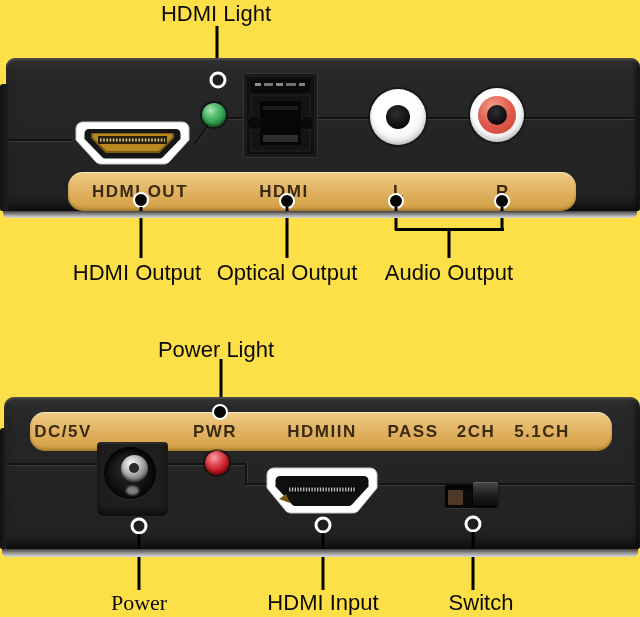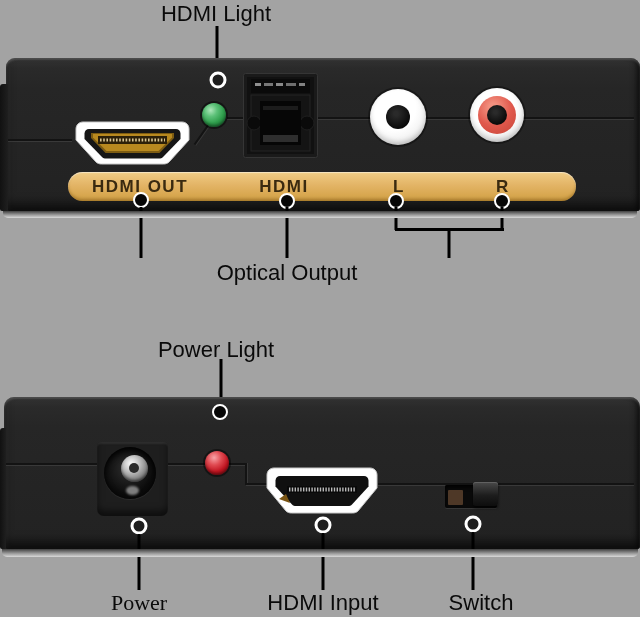--- a/index.html
+++ b/index.html
@@ -1,36 +1,36 @@
 <!DOCTYPE html>
 <html><head>
 <meta charset="utf-8">
 <style>
   html,body{margin:0;padding:0;background:#ffffff;}
-  .canvas{position:relative;width:640px;height:617px;background:#a3a3a3;overflow:hidden;
+  .canvas{position:relative;width:640px;height:617px;background:#fde047;overflow:hidden;
           font-family:"Liberation Sans",sans-serif;text-align:right;}
 
   
   .device{position:absolute;background:linear-gradient(180deg,#343434 0px,#2a2a2a 10px,#262626 30px,#222222 100%);
           box-shadow:inset 0 2px 2px rgba(255,255,255,.16), inset 0 -8px 10px rgba(0,0,0,.55),
                      inset 3px 0 4px rgba(255,255,255,.05), inset -3px 0 5px rgba(0,0,0,.5);}
   .device-top{left:6px;top:58px;width:634px;height:153px;border-radius:9px 9px 3px 3px;}
   .device-bottom{left:4px;top:397px;width:636px;height:152px;border-radius:10px 10px 3px 3px;}
   .side-face{position:absolute;background:linear-gradient(90deg,#111,#1f1f1f);}
   .side-top{left:0;top:84px;width:8px;height:127px;border-radius:3px 0 0 2px;}
   .side-bottom{left:0;top:428px;width:6px;height:121px;border-radius:3px 0 0 2px;}
   .lip{position:absolute;background:linear-gradient(180deg,#3f3f3f,#9a9a9a 55%,#d9d9d9);}
   .lip-top{left:3px;top:211px;width:634px;height:7px;border-radius:0 0 5px 5px;}
   .lip-bottom{left:2px;top:549px;width:636px;height:8px;border-radius:0 0 5px 5px;}
 
   .seam{position:absolute;height:2px;background:#131313;box-shadow:0 1px 0 rgba(110,110,110,.28);}
   .seam-v{position:absolute;width:2px;background:#131313;box-shadow:1px 0 0 rgba(110,110,110,.28);}
 
   
-  .gold-strip{position:absolute;height:29px;border-radius:15px;
+  .gold-strip{position:absolute;height:39px;border-radius:15px;
       background:linear-gradient(180deg,#f0cc85 0%,#e3b466 45%,#d8a74f 80%,#c99a43 100%);
       box-shadow:inset 0 -2px 3px rgba(110,70,5,.38), inset 0 1px 1px rgba(255,255,255,.55);}
   .strip-top{left:68px;top:172px;width:508px;}
   .strip-bottom{left:30px;top:412px;width:582px;}
   .strip-text{position:absolute;top:50%;transform:translate(-50%,-50%);
       font-size:17px;font-weight:bold;letter-spacing:1.5px;color:#3a2a10;white-space:nowrap;}
 
   
   .callout-label{position:absolute;transform:translateX(-50%);font-size:22px;color:#0a0a0a;white-space:nowrap;}
   .vline{position:absolute;width:3px;background:#000;transform:translateX(-50%);}
@@ -143,30 +143,40 @@
   <div class="dot" style="left:396px;top:201px;"></div>
   <div class="dot" style="left:502px;top:201px;"></div>
 
   <div class="vline" style="left:141px;top:207px;height:51px;"></div>
   <div class="vline" style="left:287px;top:207px;height:51px;"></div>
   <div class="vline" style="left:396px;top:207px;height:23px;"></div>
   <div class="vline" style="left:502px;top:207px;height:23px;"></div>
   <div class="hline" style="left:395px;top:228px;width:109px;"></div>
   <div class="vline" style="left:449px;top:231px;height:27px;"></div>
 
+  <div class="callout-label" style="left:137px;top:260px;">HDMI Output</div>
   <div class="callout-label" style="left:287px;top:260px;">Optical Output</div>
+  <div class="callout-label" style="left:449px;top:260px;">Audio Output</div>
 
   <div class="lip lip-top"></div>
 
   <div class="callout-label" style="left:216px;top:337px;">Power Light</div>
   <div class="vline" style="left:221px;top:359px;height:48px;"></div>
 
   <div class="device device-bottom"></div>
   <div class="side-face side-bottom"></div>
 
+  <div class="gold-strip strip-bottom">
+    <div class="strip-text" style="left:33px;">DC/5V</div>
+    <div class="strip-text" style="left:185px;">PWR</div>
+    <div class="strip-text" style="left:292px;">HDMIIN</div>
+    <div class="strip-text" style="left:383px;">PASS</div>
+    <div class="strip-text" style="left:446px;">2CH</div>
+    <div class="strip-text" style="left:512px;">5.1CH</div>
+  </div>
   <div class="dot" style="left:220px;top:412px;"></div>
 
   <div class="seam" style="left:6px;top:463px;width:91px;"></div>
   <div class="seam" style="left:168px;top:463px;width:37px;"></div>
   <div class="seam" style="left:229px;top:463px;width:18px;"></div>
   <div class="seam-v" style="left:245px;top:463px;height:22px;"></div>
   <div class="seam" style="left:246px;top:483px;width:21px;"></div>
   <div class="seam" style="left:378px;top:483px;width:256px;"></div>
 
   <div class="dc-housing"></div>

